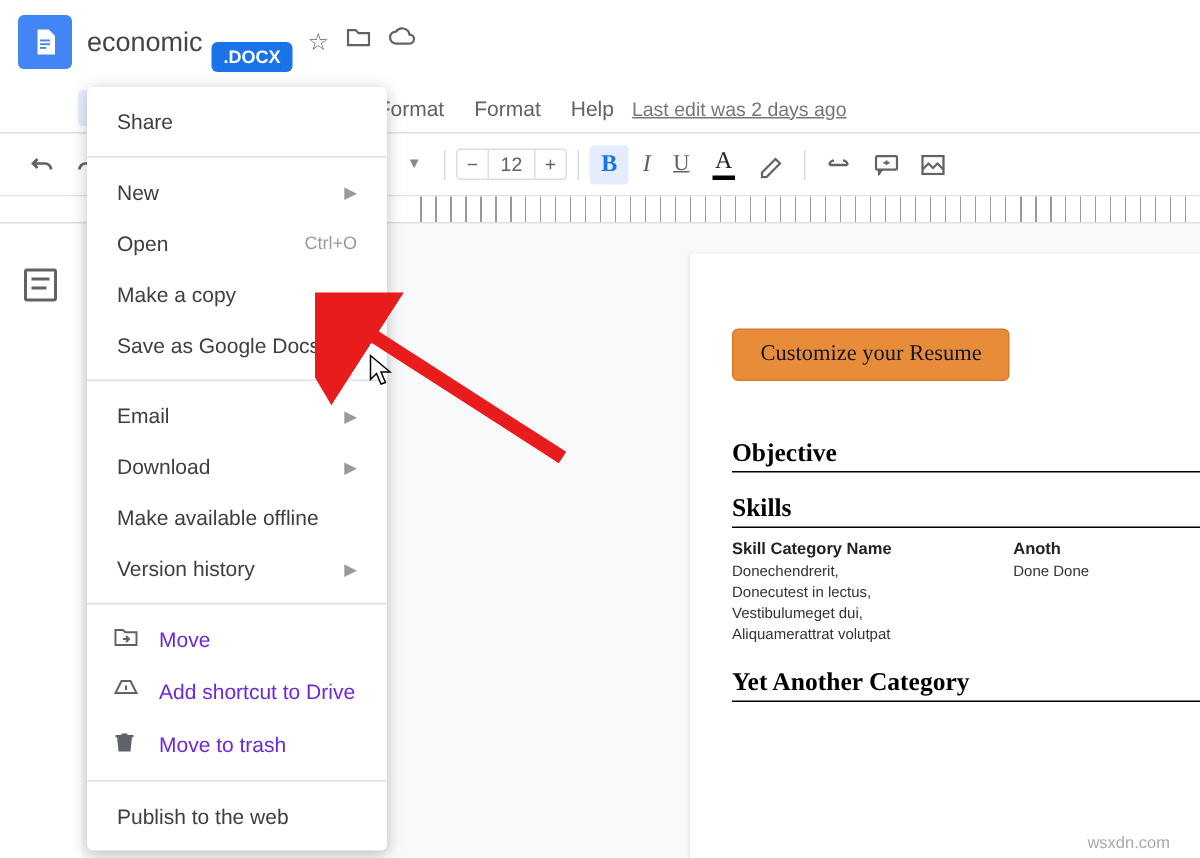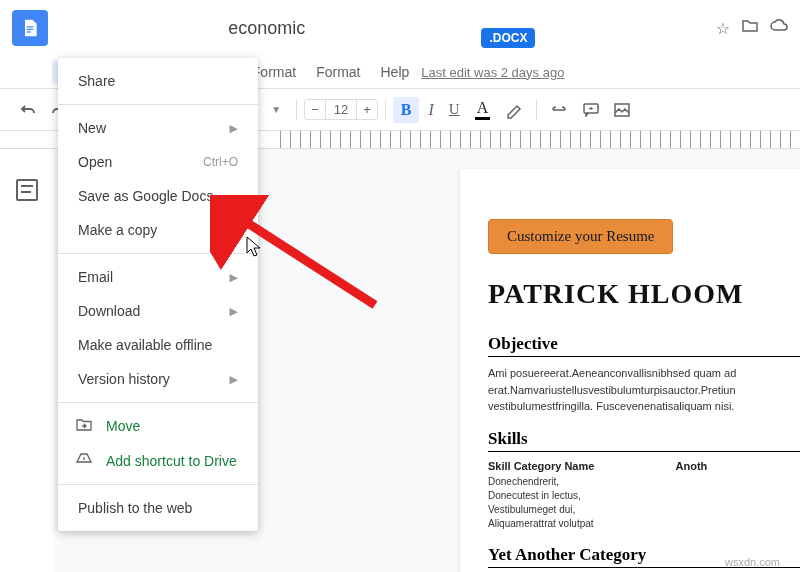--- a/index.html
+++ b/index.html
@@ -1,17 +1,17 @@
 <!DOCTYPE html>
 <html><head>
 <meta charset="utf-8">
 <style>
 * { margin:0; padding:0; box-sizing:border-box; font-family:Arial,sans-serif; }
 body { background:#fff; width:800px; height:572px; overflow:hidden; position:relative; }
-.header { display:flex; align-items:center; padding:8px 12px;justify-content:space-between; }
+.header { display:flex; align-items:center; padding:8px 12px; }
 .logo { width:36px; height:36px; background:#4285f4; border-radius:4px; display:flex; align-items:center; justify-content:center; margin-right:10px; }
 .logo svg { width:20px; height:26px; }
 .title { font-size:18px; color:#444; margin-right:6px; }
 .docx-badge { background:#1a73e8; color:#fff; font-size:12px; font-weight:bold; padding:3px 8px; border-radius:4px; margin-right:10px;margin-top:20px; }
 .title-icons { display:flex; gap:12px; color:#5f6368; }
 .title-icon { font-size:16px; cursor:pointer; }
 .menubar { display:flex; gap:4px; padding:4px 52px; font-size:14px; color:#5f6368; align-items:center; }
 .menu-item { padding:4px 8px; cursor:pointer; border-radius:3px; }
 .menu-item.active { background:#e8f0fe; color:#1a73e8; }
 .menu-history { text-decoration:underline; color:#777; font-size:13px; margin-left:0; }
@@ -26,21 +26,21 @@
 .bold { background:#e3edfd; color:#1a73e8; font-weight:bold; padding:4px 8px; border-radius:3px; font-family:serif; font-size:16px; }
 .italic { font-style:italic; font-family:serif; font-size:16px; padding:4px 6px; }
 .uline { text-decoration:underline; font-family:serif; font-size:15px; padding:4px 6px; }
 .txtcolor { font-family:serif; font-size:16px; color:#222; border-bottom:3px solid #000; padding:0 2px; }
 .hilite { width:18px; height:18px; }
 .dropdown-menu { position:absolute; top:58px; left:58px; background:#fff; box-shadow:0 2px 10px rgba(0,0,0,0.25); border-radius:4px; width:200px; padding:6px 0; z-index:100; }
 .dd-item { padding:9px 20px; font-size:14px; color:#3c4043; cursor:pointer; display:flex; justify-content:space-between; align-items:center;text-align:center; }
 .dd-sep { height:1px; background:#e0e0e0; margin:6px 0; }
 .dd-short { color:#999; font-size:12px; }
 .dd-arrow { color:#999; font-size:11px; }
-.dd-icon-row { display:flex; align-items:center; gap:14px; padding:9px 14px 9px 18px; font-size:14px; color:#15803d; cursor:pointer; }
+.dd-icon-row { display:flex; align-items:center; gap:14px; padding:9px 14px 9px 18px; font-size:14px; color:#6d28d9; cursor:pointer; }
 .dd-icon { width:16px; color:#5f6368; }
 .arrow-pointer { position:absolute; top:195px; left:210px; z-index:200; pointer-events:none; }
 .content { display:flex; height:calc(100% - 110px); }
 .left-gutter { width:54px; display:flex; flex-direction:column; align-items:center; padding-top:30px; color:#5f6368; }
 .outline-icon { width:22px; height:22px; border:2px solid #5f6368; border-radius:2px; position:relative; }
 .outline-icon::before,.outline-icon::after { content:''; position:absolute; background:#5f6368; height:2px; left:3px; right:3px; }
 .outline-icon::before { top:4px; }
 .outline-icon::after { top:10px; width:10px; }
 .ruler { height:18px; border-bottom:1px solid #ddd; position:relative; background:#fff; }
 .ruler-marks { position:absolute; left:280px; right:0; height:100%; background:repeating-linear-gradient(90deg,#999 0,#999 1px,transparent 1px,transparent 10px); }
@@ -156,31 +156,30 @@
     <div class="ruler-marks"></div>
   </div>
 
 <div class="content">
   <div class="left-gutter">
     <div class="outline-icon"></div>
   </div>
   <div class="doc-area">
     <div class="page">
       <span class="resume-btn">Customize your Resume</span>
-      <div class="name">PATRICK HLOOM</div>
       <div class="section-h">Objective</div>
-      <div class="para">Ami posuereerat.Aeneanconvallisnibhsed quam ad erat.Namvariustellusvestibulumturpisauctor.Pretiun vestibulumestfringilla. Fuscevenenatisaliquam nisi.</div>
       <div class="section-h">Skills</div>
       <div class="skill-cols">
         <div class="skill-col">
           <div class="skill-cat">Skill Category Name</div>
           <div class="skill-txt">Donechendrerit, Donecutest in lectus, Vestibulumeget dui, Aliquamerattrat volutpat</div>
         </div>
         <div class="skill-col">
           <div class="skill-cat">Anoth</div>
+          <div class="skill-txt">Done Done</div>
         </div>
       </div>
       <div class="section-h" style="margin-top:14px">Yet Another Category</div>
     </div>
   </div>
 </div>
 
 <div class="dropdown-menu">
   <div class="dd-item">
       <span>Share</span>
@@ -188,24 +187,24 @@
   <div class="dd-sep"></div>
   <div class="dd-item">
       <span>New</span>
       <span class="dd-arrow">▶</span>
     </div>
   <div class="dd-item">
       <span>Open</span>
       <span class="dd-short">Ctrl+O</span>
     </div>
   <div class="dd-item">
+      <span>Make a copy</span>
+    </div>
+  <div class="dd-item">
       <span>Save as Google Docs</span>
-    </div>
-  <div class="dd-item">
-      <span>Make a copy</span>
     </div>
   <div class="dd-sep"></div>
   <div class="dd-item">
       <span>Email</span>
       <span class="dd-arrow">▶</span>
     </div>
   <div class="dd-item">
       <span>Download</span>
       <span class="dd-arrow">▶</span>
     </div>
@@ -223,20 +222,26 @@
           <path d="M8 6l2 2-2 2M6 8h4"></path>
         </svg></span>
       <span>Move</span>
     </div>
   <div class="dd-icon-row">
       <span class="dd-icon"><svg width="16" height="14" viewBox="0 0 16 14" fill="none" stroke="#5f6368" stroke-width="1.3">
           <path d="M5 2h6l4 8H1z"></path>
           <path d="M8 5v3" stroke="#5f6368"></path>
         </svg></span>
       <span>Add shortcut to Drive</span>
+    </div>
+  <div class="dd-icon-row">
+      <span class="dd-icon"><svg width="14" height="15" viewBox="0 0 14 15" fill="#5f6368">
+          <path d="M2 4h10l-1 10H3zM5 2h4v2H5zM1 3h12v1.5H1z"></path>
+        </svg></span>
+      <span>Move to trash</span>
     </div>
   <div class="dd-sep"></div>
   <div class="dd-item">
       <span>Publish to the web</span>
     </div>
 </div>
 
 <svg class="arrow-pointer" width="180" height="120" viewBox="0 0 180 120">
   <defs>
       <marker id="ah" markerWidth="12" markerHeight="12" refX="2" refY="6" orient="auto">

